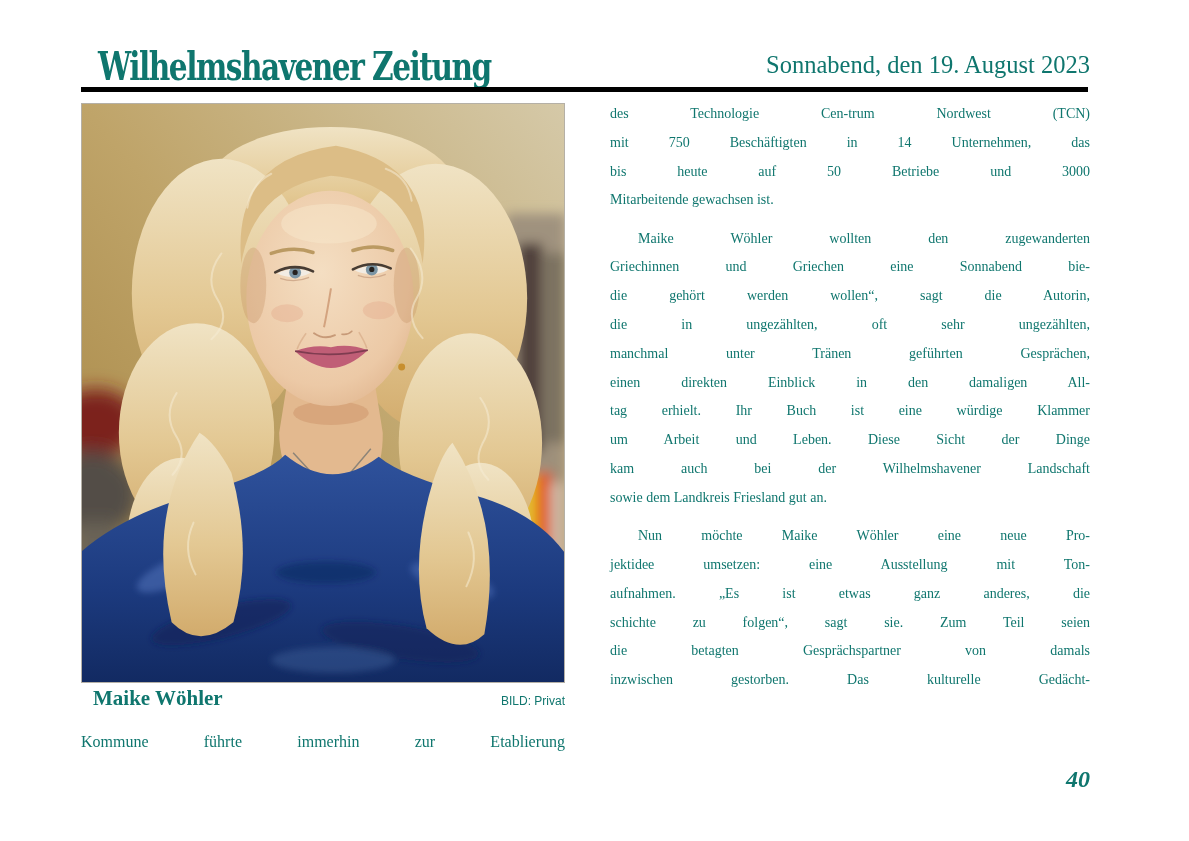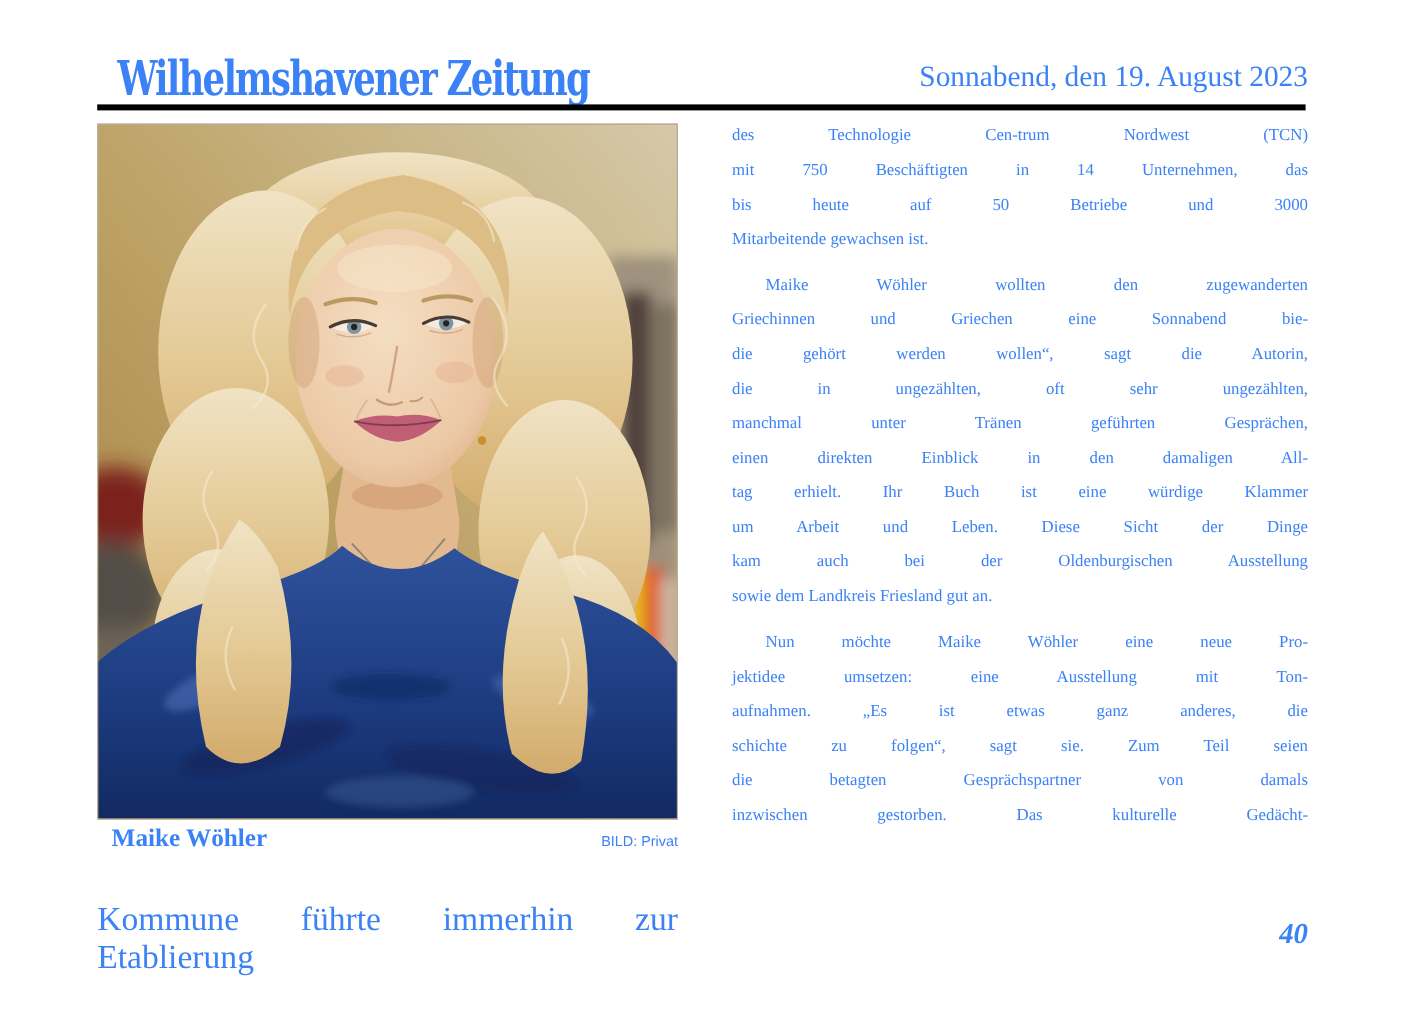--- a/index.html
+++ b/index.html
@@ -1,19 +1,19 @@
 <!DOCTYPE html>
 <html><head>
 <meta charset="utf-8">
 <style>
   * { margin:0; padding:0; box-sizing:border-box; }
   html,body { background:#ffffff; }
   .page {
     position:relative; width:1189px; height:841px; background:#ffffff;
-    font-family:"Liberation Serif", serif; color:#3b82f6; overflow:hidden;
+    font-family:"Liberation Serif", serif; color:#0f766e; overflow:hidden;
   }
   .masthead {
     position:absolute; left:98px; top:42px;
     font-family:"DejaVu Serif", serif; font-weight:bold; font-size:40px;
     letter-spacing:-2px; white-space:nowrap;
     transform:scaleX(0.74); transform-origin:0 100%;
   }
   .issue-date {
     position:absolute; right:99px; top:51px; font-size:24.5px; white-space:nowrap;
   }
@@ -25,22 +25,22 @@
     border:1px solid #b5b0a6; background:#bfa469;
   }
   .figure svg { display:block; width:100%; height:100%; }
   .caption-row {
     position:absolute; left:81px; top:686px; width:484px;
     display:flex; justify-content:space-between; align-items:baseline;
   }
   .cap-name { font-size:21px; font-weight:bold;margin-left:12px; }
   .cap-credit { font-family:"Liberation Sans", sans-serif; font-size:12px; }
   .left-line {
-    position:absolute; left:81px; top:751px; width:484px;
-    font-size:28px; text-align:justify; text-align-last:justify; white-space:nowrap0;
+    position:absolute; left:81px; top:733px; width:484px;
+    font-size:16px; text-align:justify; text-align-last:justify; white-space:nowrap0;
   }
   .article {
     position:absolute; left:610px; top:100px; width:480px;
     font-size:14px; line-height:28.8px;
   }
   .article p { margin:0 0 9.5px 0; }
   .tline { text-align:justify; text-align-last:justify; }
   .tline.end { text-align-last:left; }
   .tline.ind { text-indent:28px; }
   .pageno {
@@ -203,21 +203,21 @@
     </p>
     <p>
       <span class="tline ind" style="display:block">Maike Wöhler wollten den zugewanderten</span>
       <span class="tline" style="display:block">Griechinnen und Griechen eine Sonnabend bie-</span>
       <span class="tline" style="display:block">die gehört werden wollen“, sagt die Autorin,</span>
       <span class="tline" style="display:block">die in ungezählten, oft sehr ungezählten,</span>
       <span class="tline" style="display:block">manchmal unter Tränen geführten Gesprächen,</span>
       <span class="tline" style="display:block">einen direkten Einblick in den damaligen All-</span>
       <span class="tline" style="display:block">tag erhielt. Ihr Buch ist eine würdige Klammer</span>
       <span class="tline" style="display:block">um Arbeit und Leben. Diese Sicht der Dinge</span>
-      <span class="tline" style="display:block">kam auch bei der Oldenburgischen Ausstellung</span>
+      <span class="tline" style="display:block">kam auch bei der Wilhelmshavener Landschaft</span>
       <span class="tline end" style="display:block">sowie dem Landkreis Friesland gut an.</span>
     </p>
     <p>
       <span class="tline ind" style="display:block">Nun möchte Maike Wöhler eine neue Pro-</span>
       <span class="tline" style="display:block">jektidee umsetzen: eine Ausstellung mit Ton-</span>
       <span class="tline" style="display:block">aufnahmen. „Es ist etwas ganz anderes, die</span>
       <span class="tline" style="display:block">schichte zu folgen“, sagt sie. Zum Teil seien</span>
       <span class="tline" style="display:block">die betagten Gesprächspartner von damals</span>
       <span class="tline" style="display:block">inzwischen gestorben. Das kulturelle Gedächt-</span>
     </p>

